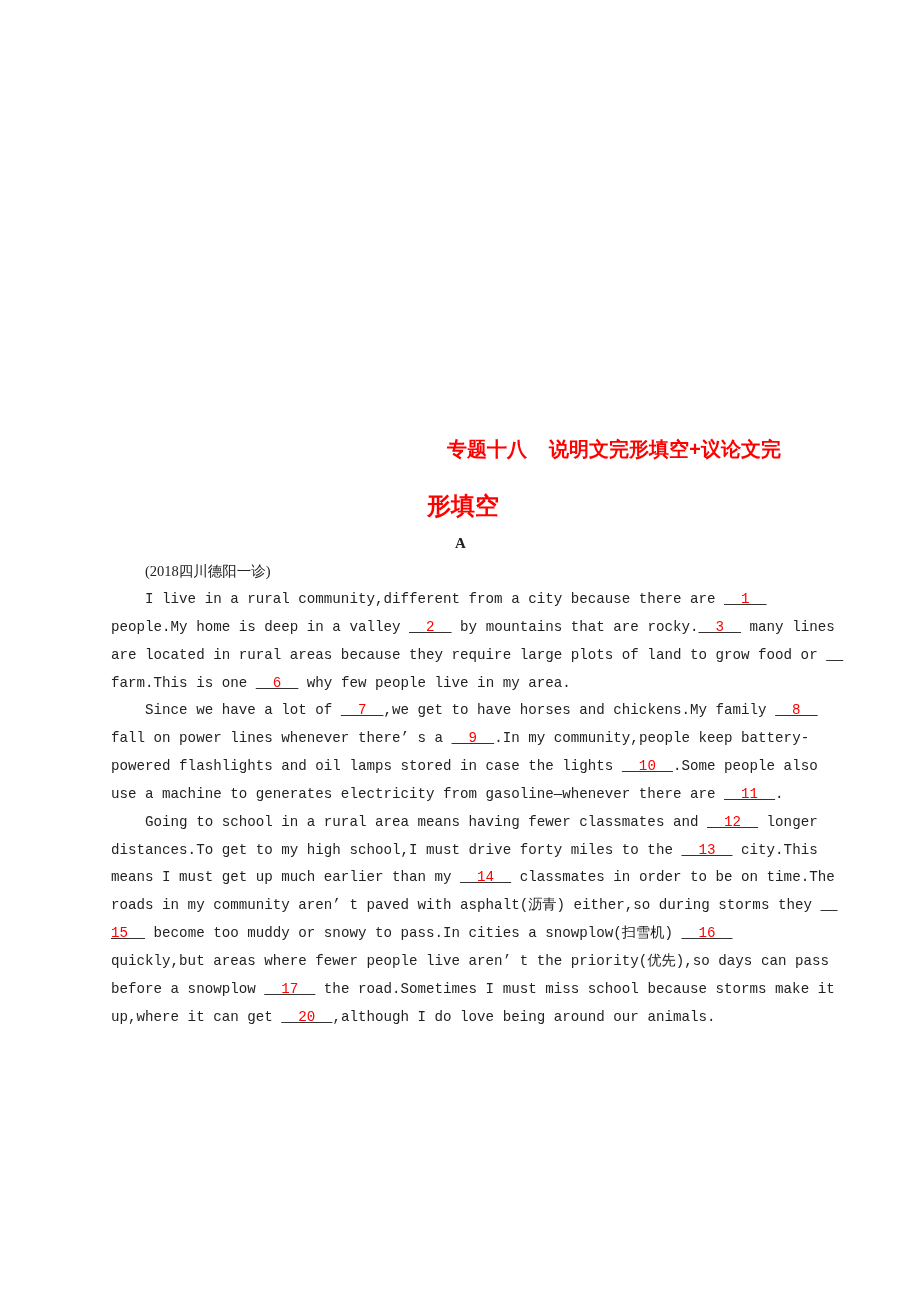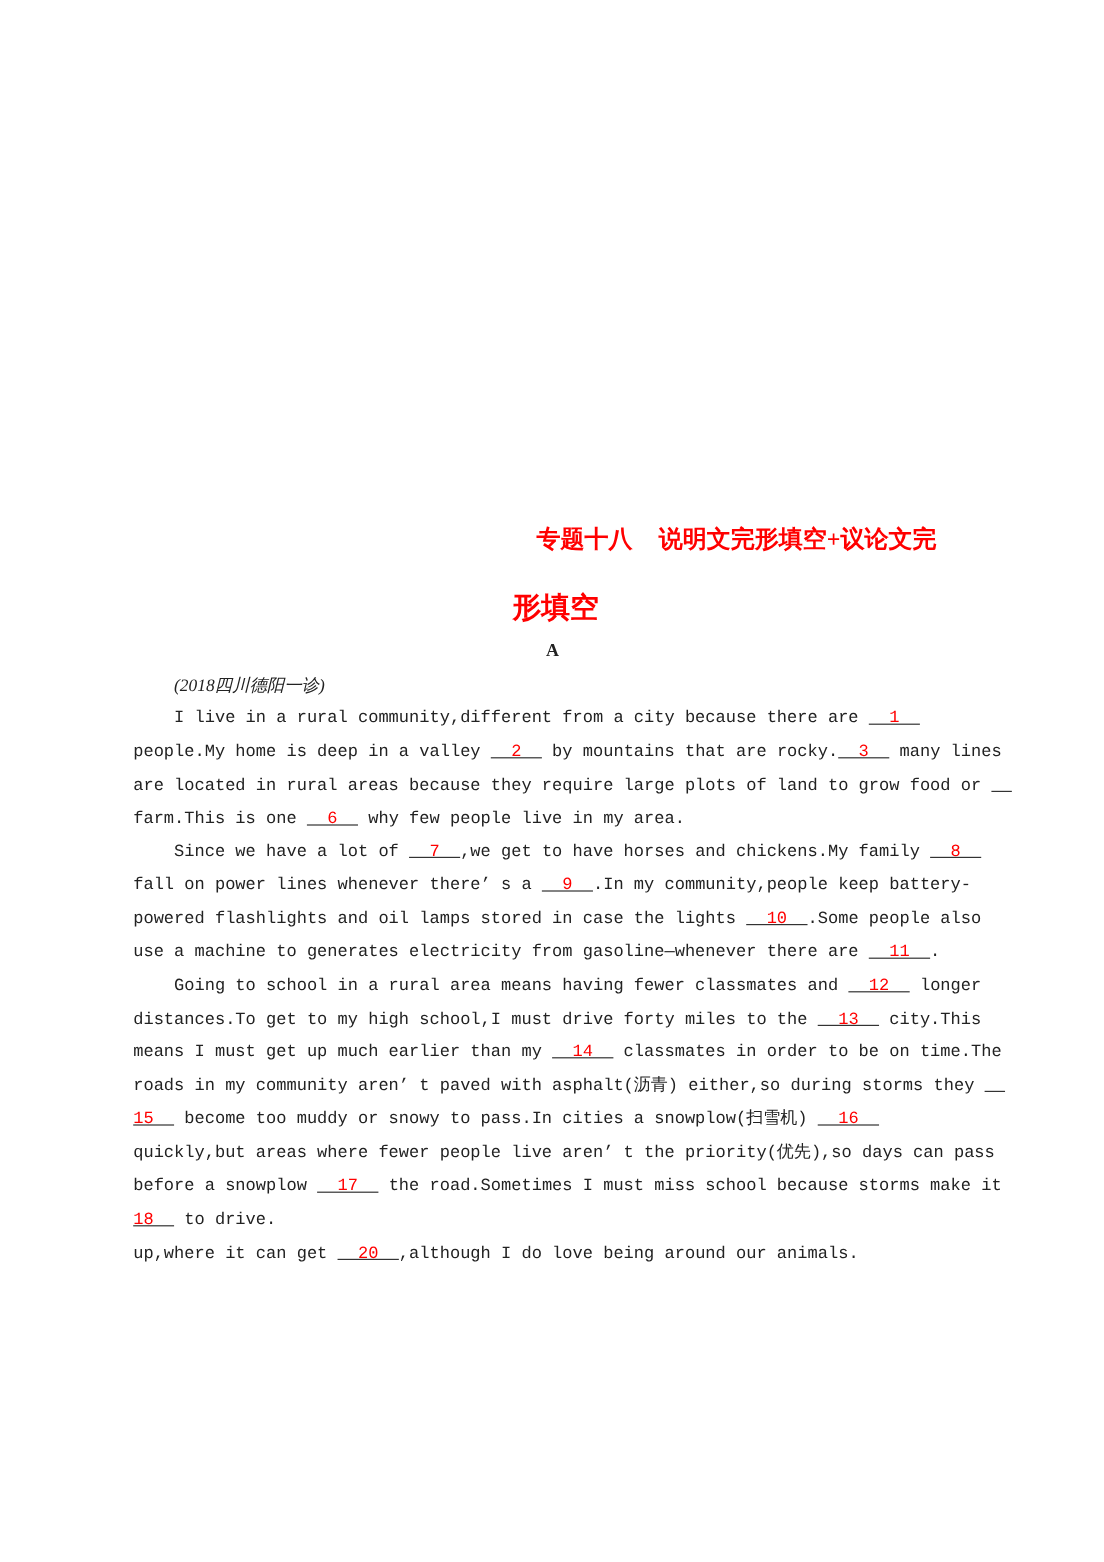--- a/index.html
+++ b/index.html
@@ -1,24 +1,24 @@
 <!DOCTYPE html>
 <html><head>
 <meta charset="utf-8">
 <style>
   html, body { margin: 0; padding: 0; background: #ffffff; }
   body { width: 920px; height: 1302px; position: relative; overflow: hidden;
          font-family: "Liberation Serif", "DejaVu Serif", serif; color: #222; }
   .title1 { position: absolute; left: 447px; top: 436px; font-size: 20px; font-weight: bold; color: #ff0000;
-            font-family: Liberation Serif, serif; letter-spacing: 0px; white-space: nowrap; }
+            font-family: Liberation Mono, monospace; letter-spacing: 0px; white-space: nowrap; }
   .title1 .gap { display: inline-block; width: 22px; }
   .title2 { position: absolute; left: 427px; top: 490px; font-size: 24px; font-weight: bold; color: #ff0000;
             font-family: "DejaVu Sans", sans-serif; white-space: nowrap; }
   .section { position: absolute; left: 455px; top: 535px; font-size: 15px; font-weight: bold; }
-  .source { position: absolute; left: 145px; top: 562px; font-size: 14.5px; font-style: italic; }
+  .source { position: absolute; left: 145px; top: 562px; font-size: 14.5px; }
   .body { position: absolute; left: 111px; top: 586px; width: 700px;
           font-family: "Liberation Mono", "DejaVu Sans Mono", monospace; font-size: 14.2px;
           line-height: 27.85px; color: #222; }
   .line { white-space: pre; height: 27.85px; }
   .blank { color: #ff0000; text-decoration: underline; text-decoration-color: #333; }
 </style>
 </head>
 <body>
 
 <div class="title1">
@@ -37,15 +37,14 @@
     <div class="line"><span>fall on power lines whenever there’ s a </span><span class="blank">&nbsp;&nbsp;9&nbsp;&nbsp;</span><span>.In my community,people keep battery-</span></div>
     <div class="line"><span>powered flashlights and oil lamps stored in case the lights </span><span class="blank">&nbsp;&nbsp;10&nbsp;&nbsp;</span><span>.Some people also</span></div>
     <div class="line"><span>use a machine to generates electricity from gasoline—whenever there are </span><span class="blank">&nbsp;&nbsp;11&nbsp;&nbsp;</span><span>.</span></div>
     <div class="line"><span>    Going to school in a rural area means having fewer classmates and </span><span class="blank">&nbsp;&nbsp;12&nbsp;&nbsp;</span><span> longer</span></div>
     <div class="line"><span>distances.To get to my high school,I must drive forty miles to the </span><span class="blank">&nbsp;&nbsp;13&nbsp;&nbsp;</span><span> city.This</span></div>
     <div class="line"><span>means I must get up much earlier than my </span><span class="blank">&nbsp;&nbsp;14&nbsp;&nbsp;</span><span> classmates in order to be on time.The</span></div>
     <div class="line"><span>roads in my community aren’ t paved with asphalt(沥青) either,so during storms they </span><span class="blank">&nbsp;&nbsp;</span></div>
     <div class="line"><span class="blank">15&nbsp;&nbsp;</span><span> become too muddy or snowy to pass.In cities a snowplow(扫雪机) </span><span class="blank">&nbsp;&nbsp;16&nbsp;&nbsp;</span></div>
     <div class="line"><span>quickly,but areas where fewer people live aren’ t the priority(优先),so days can pass</span></div>
     <div class="line"><span>before a snowplow </span><span class="blank">&nbsp;&nbsp;17&nbsp;&nbsp;</span><span> the road.Sometimes I must miss school because storms make it</span></div>
-    <div class="line"><span class="blank">18&nbsp;&nbsp;</span><span> to drive.</span></div>
     <div class="line"><span>up,where it can get </span><span class="blank">&nbsp;&nbsp;20&nbsp;&nbsp;</span><span>,although I do love being around our animals.</span></div>
   </div>
 
 </body></html>

